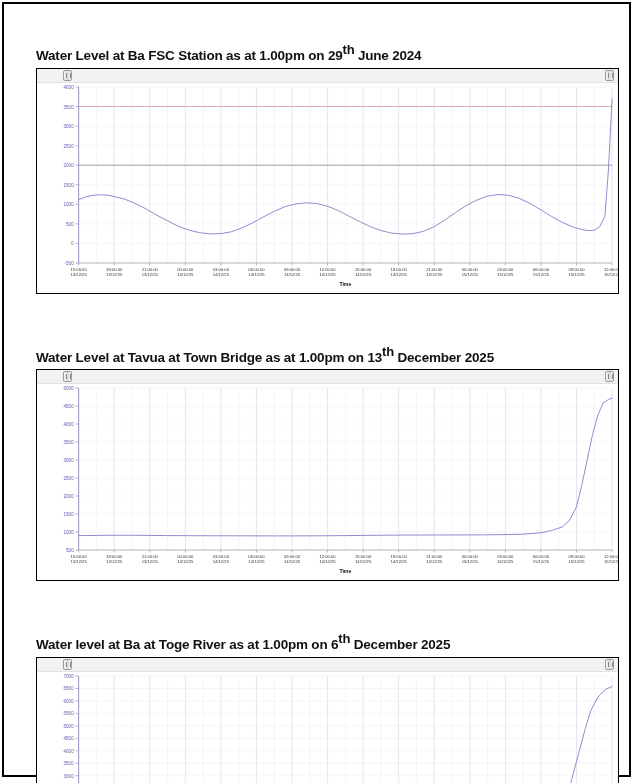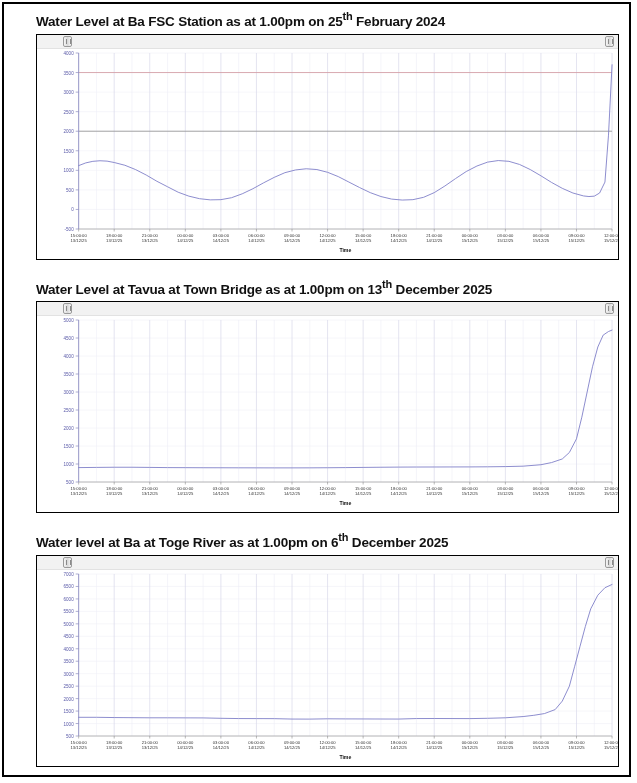--- a/index.html
+++ b/index.html
@@ -27,24 +27,25 @@
   .chart-block{ position:relative; }
   .chart-title{
     font-size:13.5px;
     font-weight:bold;
     color:#111;
     letter-spacing:-0.2px;
     margin:0 0 5px 22px;
     white-space:nowrap;
   }
   .chart-title .sup{
-    font-size:11px;
+    font-size:13px;
     vertical-align:super;
     position:relative;
     display:inline-block;
+    margin-top:32px;
   }
   .chart-title .sup.squig{
     border-bottom:none;
   }
   .chart-title .sup.squig:after{
     content:"";
     position:absolute;
     left:0;right:0;bottom:-3px;
     height:3px;
     background-image:
@@ -92,21 +93,21 @@
   .plot-svg{display:block;width:100%;height:100%;}
 </style>
 </head>
 <body>
 
 <div class="page-frame">
   <div class="doc">
 
     <div class="chart-block">
       <div class="chart-title">
-        <span>Water Level at Ba FSC Station as at 1.00pm on 25</span><span class="sup squig">th</span><span> February 2024</span>
+        <span>Water Level at Ba FSC Station as at 1.00pm on 29</span><span class="sup squig">th</span><span> June 2024</span>
       </div>
       <div class="chart-frame" style="height:226px;">
         <div class="scroll-strip">
           <div class="thumb left"></div>
           <div class="thumb right"></div>
         </div>
         <div class="plot-area" style="height:210px;">
           <svg class="plot-svg" id="svg1" viewBox="0 0 586 210" preserveAspectRatio="none">
               <rect x="42" y="4" width="538" height="176" fill="#ffffff"></rect>
               <line x1="42" y1="4" x2="580" y2="4" stroke="#efeff7" stroke-width="0.6"></line>

